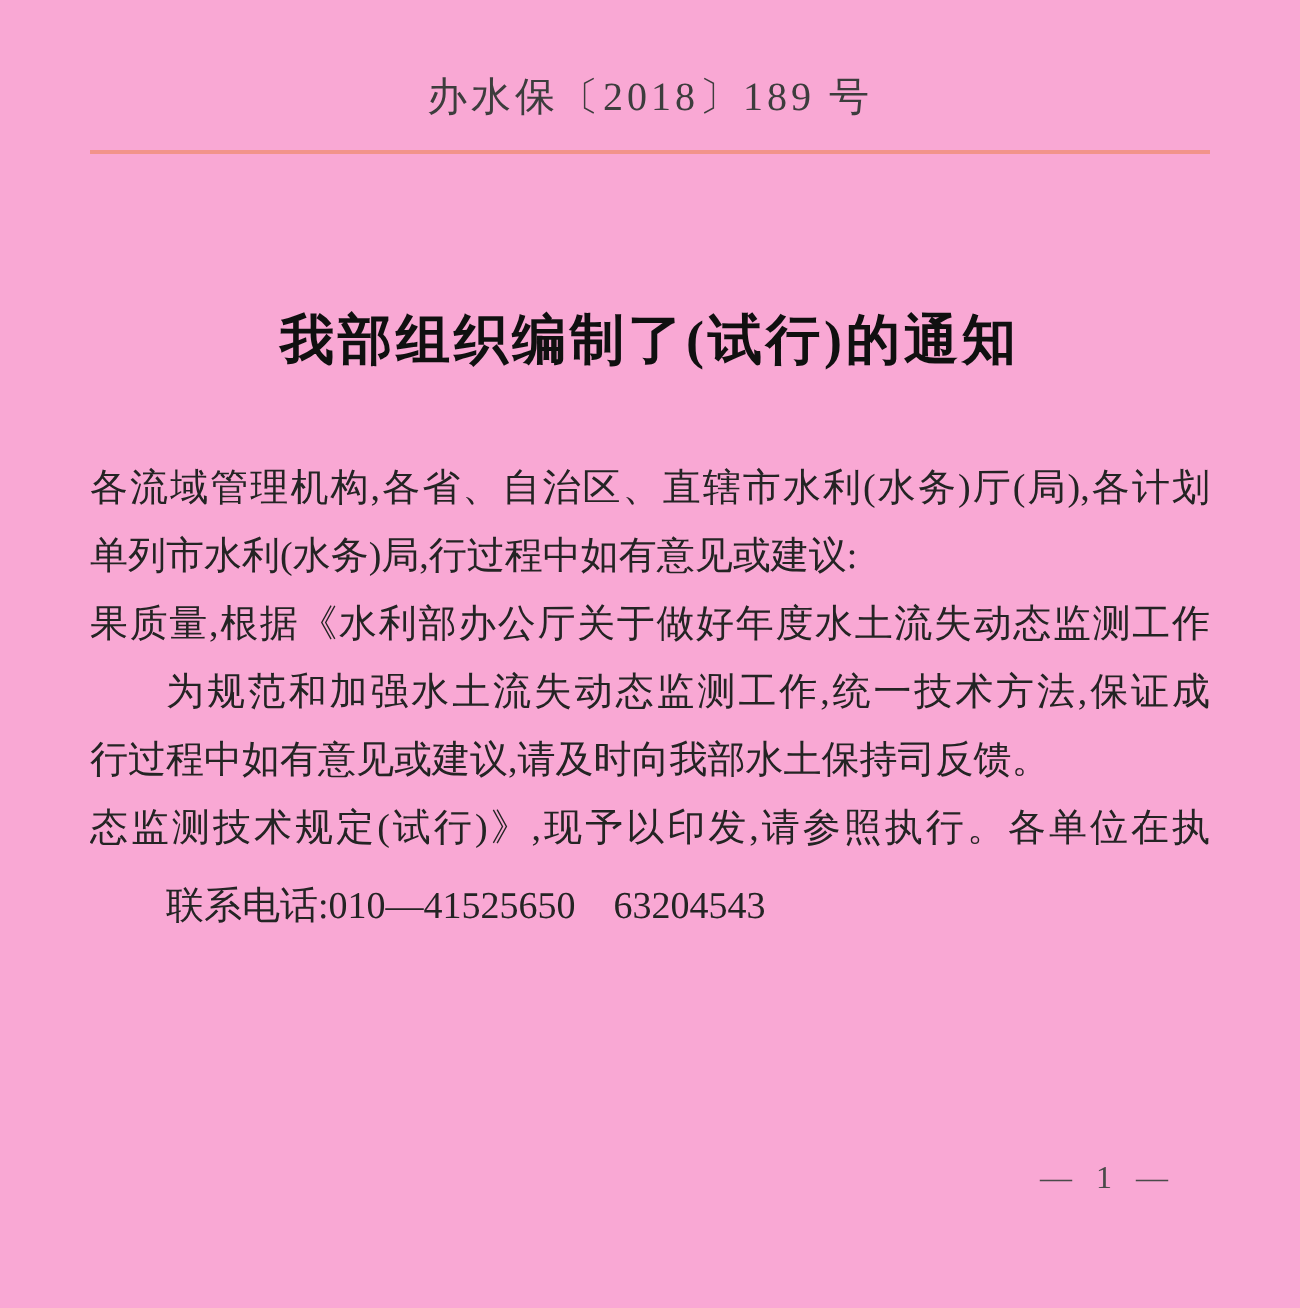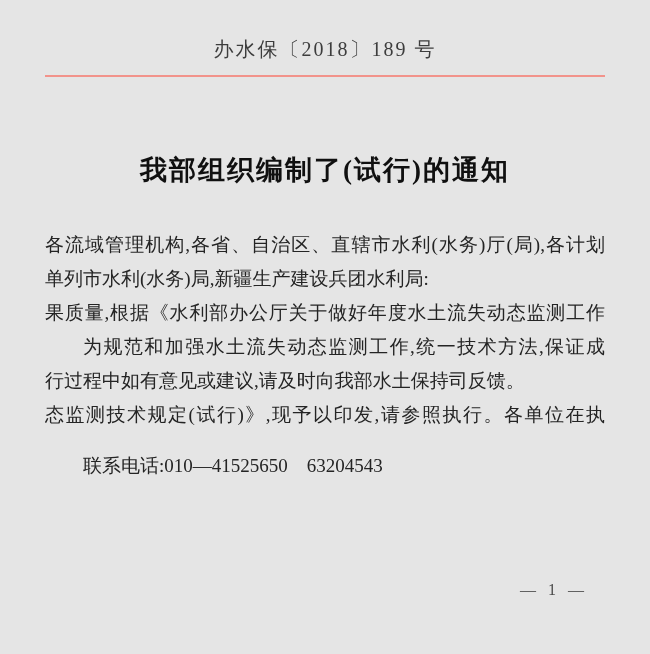--- a/index.html
+++ b/index.html
@@ -1,21 +1,21 @@
 <!DOCTYPE html>
 <html><head>
 <meta charset="utf-8">
 <style>
   * { margin: 0; padding: 0; box-sizing: border-box; }
   html, body { background: #ffffff; }
   .page {
     position: relative;
     width: 650px;
     height: 654px;
-    background: #e5e5e5;
+    background: #f9a8d4;
     font-family: "Liberation Serif", "DejaVu Serif", serif;
     color: #262626;
     overflow: hidden;
   }
   .doc-number {
     padding-top: 36px;
     text-align: center;
     font-size: 20px;
     line-height: 26px;
     color: #3d3d3d;
@@ -30,21 +30,21 @@
   .title-block {
     margin-top: 71px;
     text-align: center;
     font-weight: bold;
     font-size: 27px;
     line-height: 44px;
     color: #101010;
     letter-spacing: 2px;
   }
   .body-block {
-    margin: 36px auto 16px 45px;
+    margin: 36px auto 4px 45px;
     width: 560px;
     font-size: 19px;
     color: #242424;
   }
   .line {
     height: 34px;
     line-height: 34px;
     white-space: nowrap;
     overflow: hidden;
   }
@@ -83,21 +83,21 @@
   <div class="doc-number">办水保〔2018〕189 号</div>
 
   <div class="red-divider" style="background: rgb(242, 147, 139);"></div>
 
   <div class="title-block">
     <div>我部组织编制了(试行)的通知</div>
   </div>
 
   <div class="body-block">
     <div class="line fill">各流域管理机构,各省、自治区、直辖市水利(水务)厅(局),各计划</div>
-    <div class="line">单列市水利(水务)局,新疆生产建设兵团水利局:</div>
+    <div class="line">单列市水利(水务)局,行过程中如有意见或建议:</div>
     <div class="line fill">果质量,根据《水利部办公厅关于做好年度水土流失动态监测工作</div>
     <div class="line fill indent">为规范和加强水土流失动态监测工作,统一技术方法,保证成</div>
     <div class="line">行过程中如有意见或建议,请及时向我部水土保持司反馈。</div>
     <div class="line fill">态监测技术规定(试行)》,现予以印发,请参照执行。各单位在执</div>
   </div>
 
   <div class="contact-block">
     <div class="contact-line">联系电话:010—41525650　63204543</div>
   </div>
 

